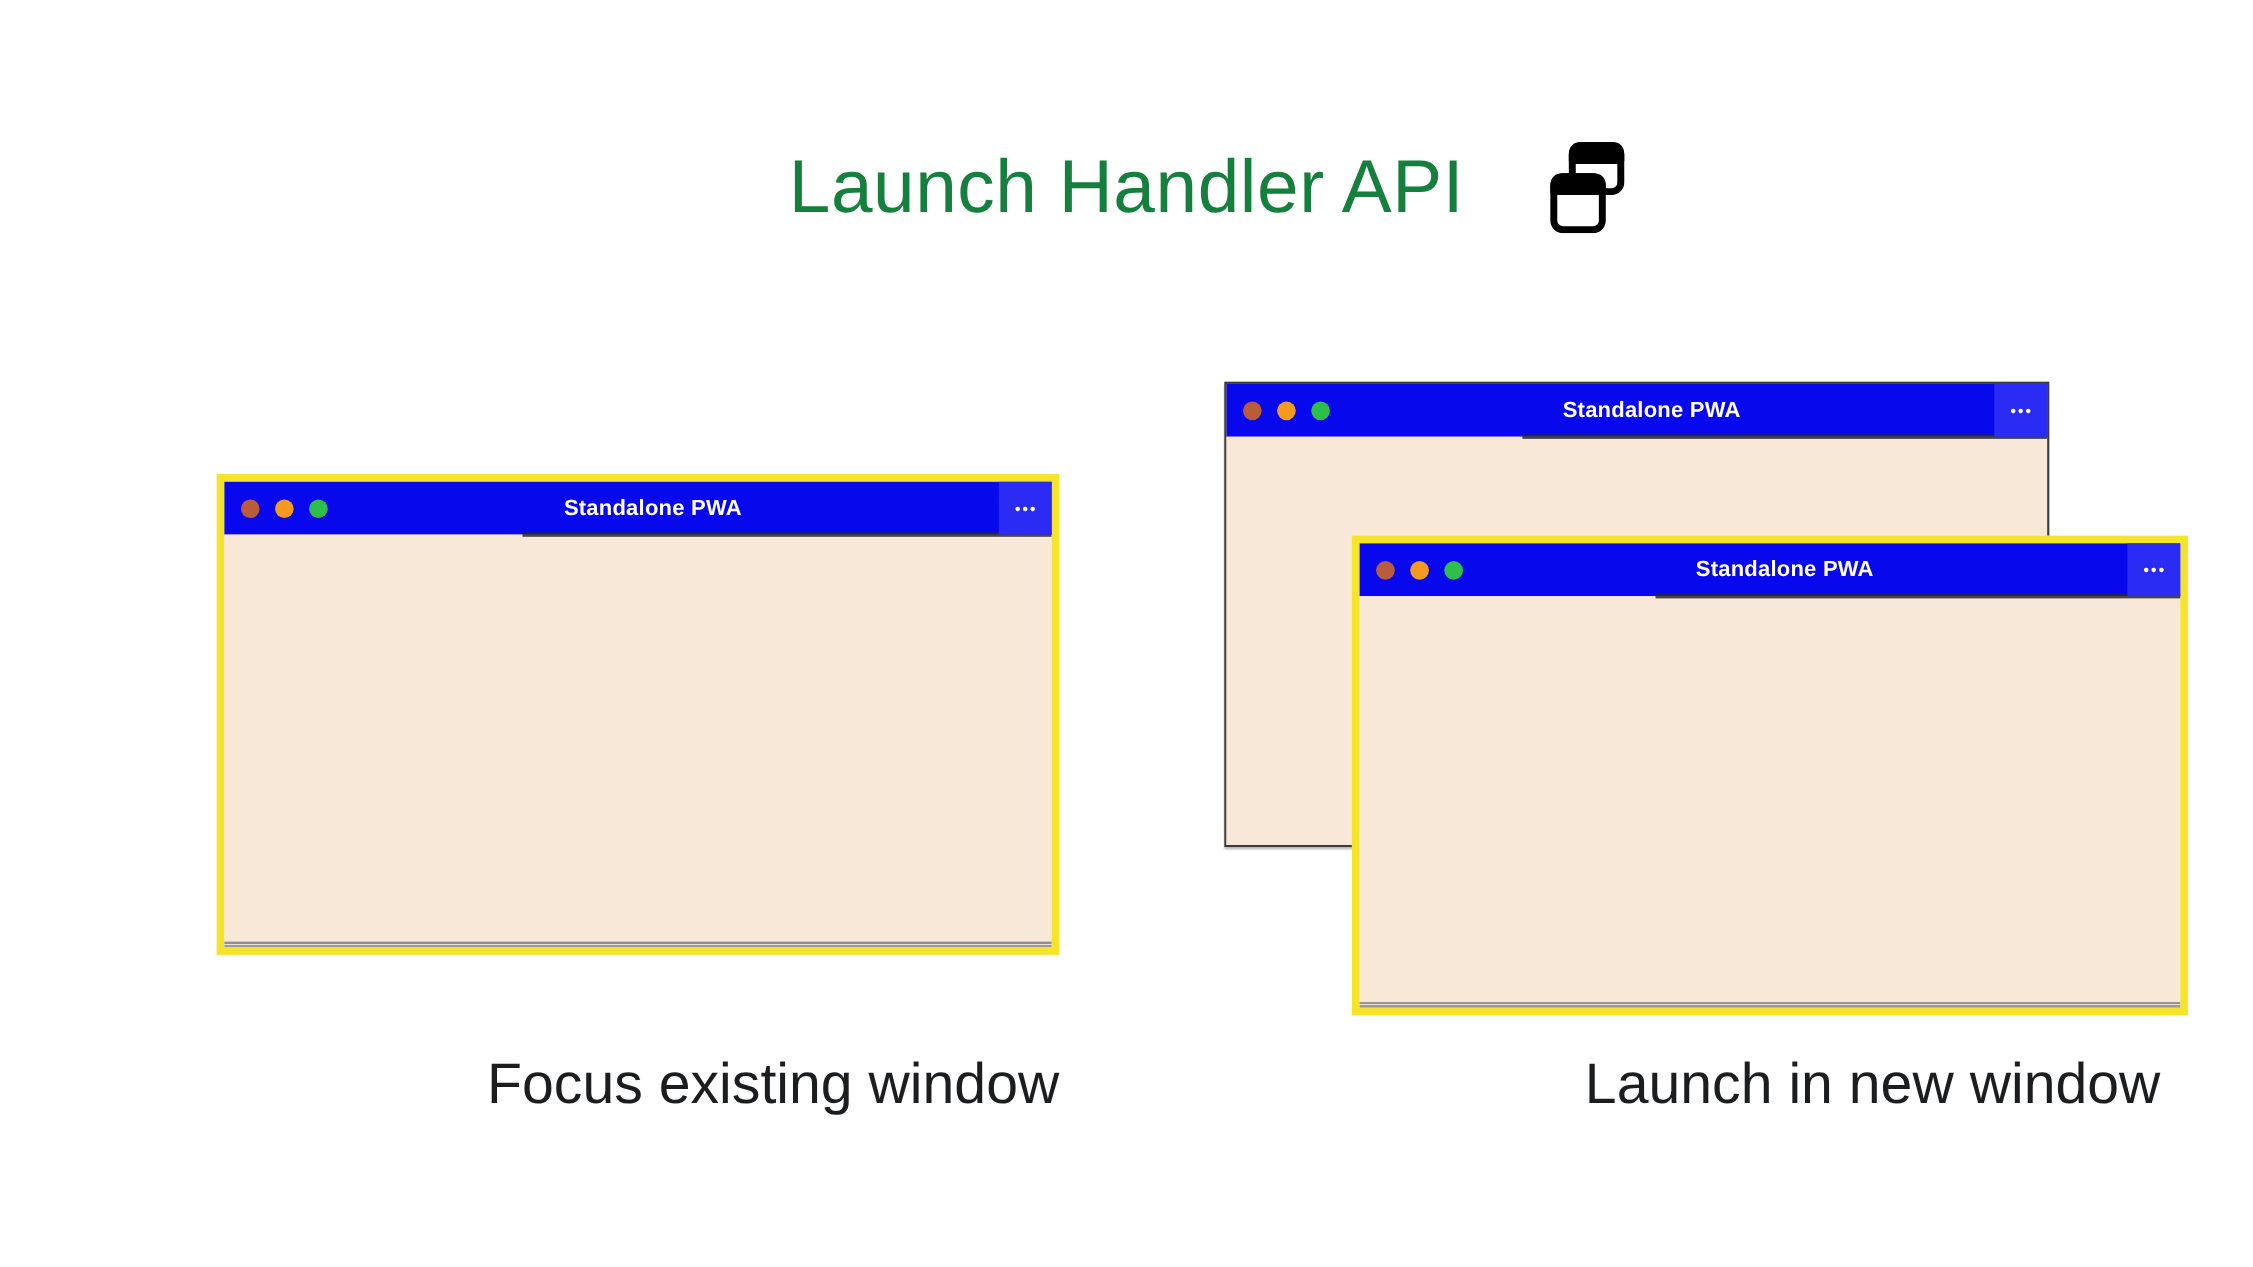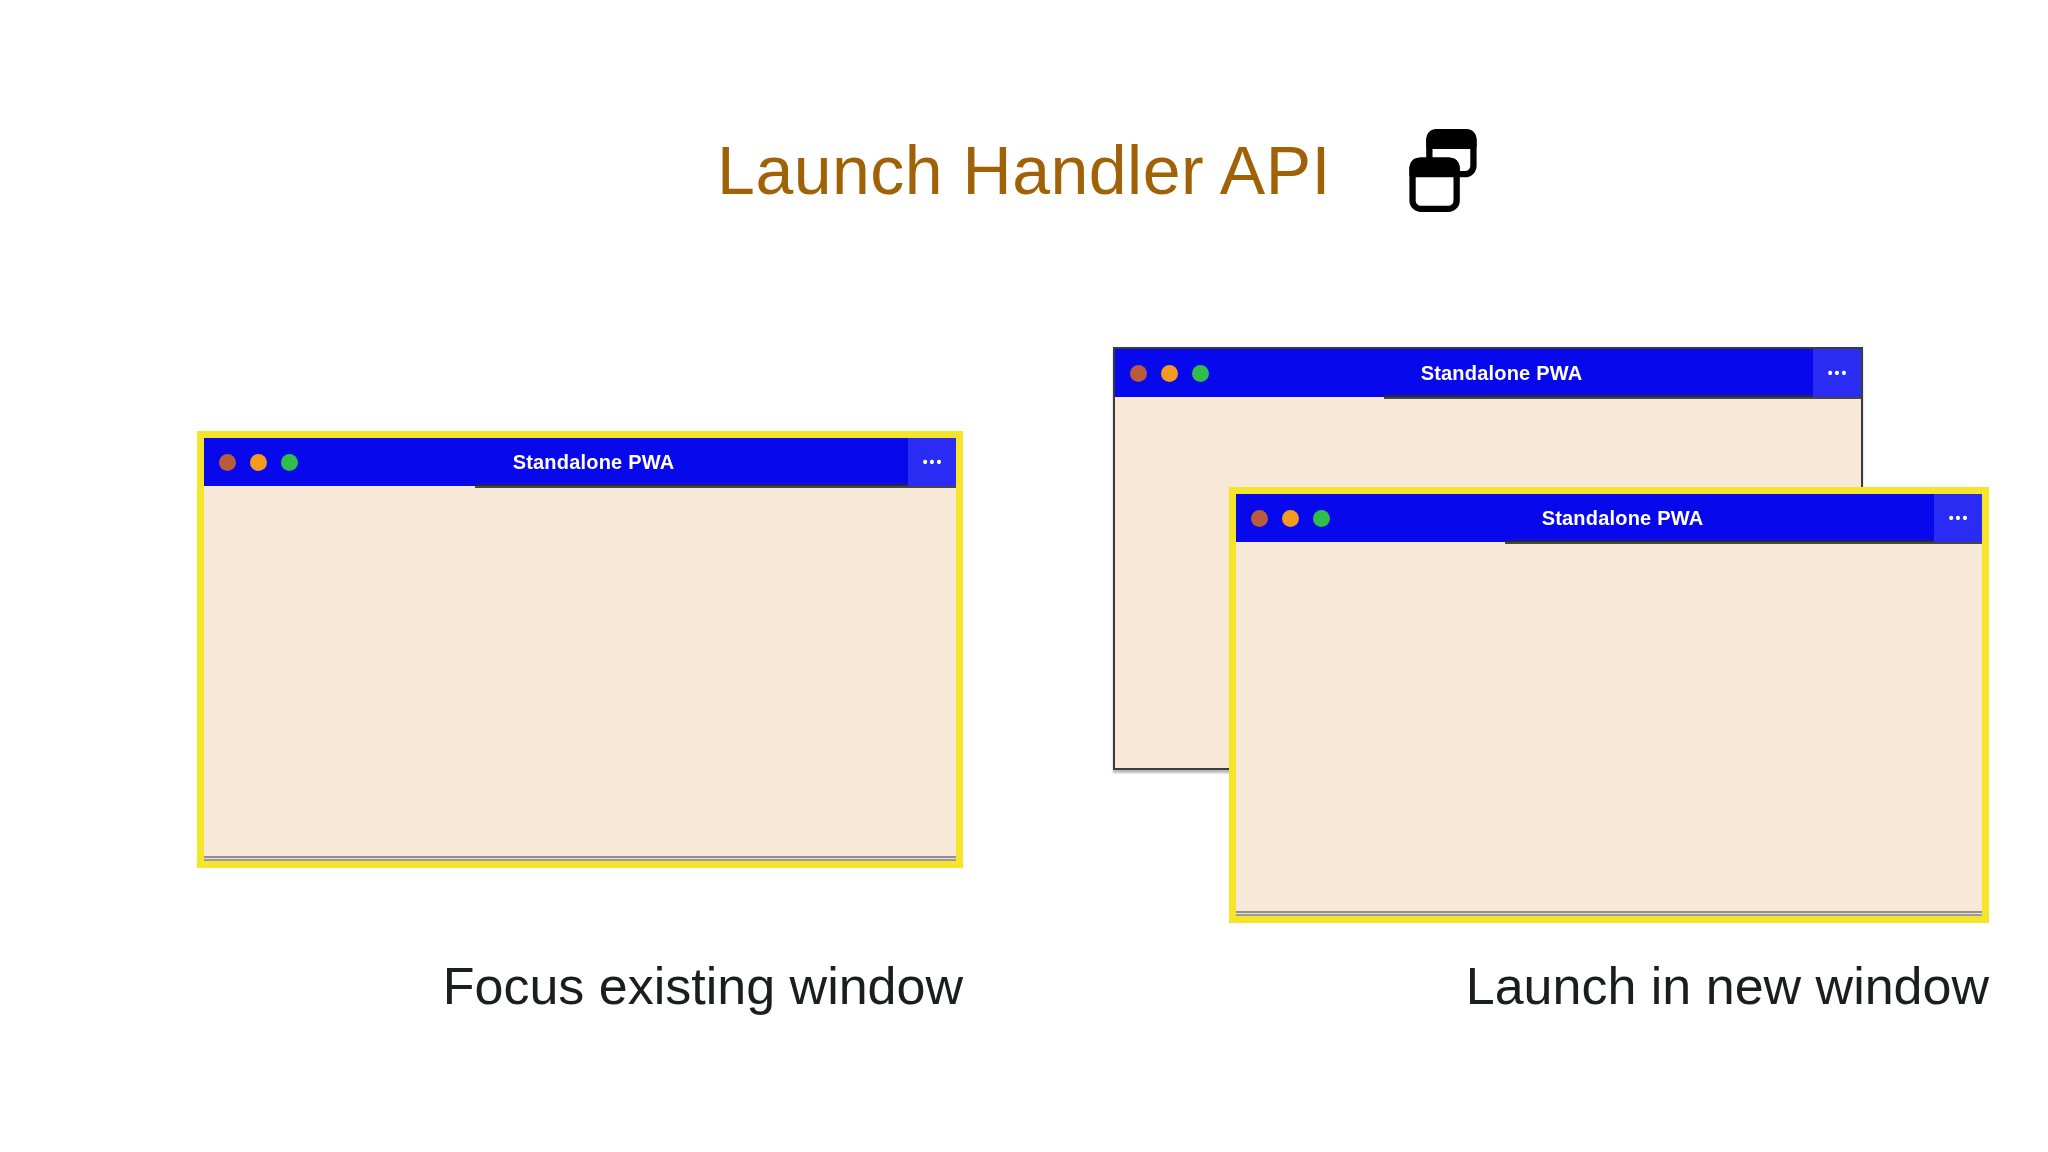--- a/index.html
+++ b/index.html
@@ -23,21 +23,21 @@
     width: 100%;
     display: flex;
     justify-content: center;
     align-items: center;
     gap: 70px;
     transform: translateX(77px);
   }
   .page-title {
     font-size: 68px;
     font-weight: 400;
-    color: #a16207;
+    color: #15803d;
     letter-spacing: 0.5px;
     line-height: 1;
     white-space: nowrap;
   }
   .title-icon svg { display: block; }
 
   
   .pwa-window {
     position: absolute;
     box-sizing: border-box;
@@ -147,21 +147,21 @@
     position: absolute;
     top: 958px;
     text-align: right;
     font-size: 52px;
     font-weight: 400;
     color: #1C1D1F;
     line-height: 1.1;
     white-space: nowrap;
   }
   .caption-left  { left: 197px;  width: 766px; }
-  .caption-right { left: 1229px; width: 760px; }
+  .caption-right { left: 1204px; width: 760px; }
 </style>
 </head>
 <body>
 
 <div class="header">
   <div class="page-title">Launch Handler API</div>
   <div class="title-icon">
     <svg width="84" height="84" viewBox="0 0 64 80" fill="none" xmlns="http://www.w3.org/2000/svg">
 
       <rect x="19" y="4" width="42" height="40" rx="8" stroke="#000000" stroke-width="6" fill="none"></rect>

